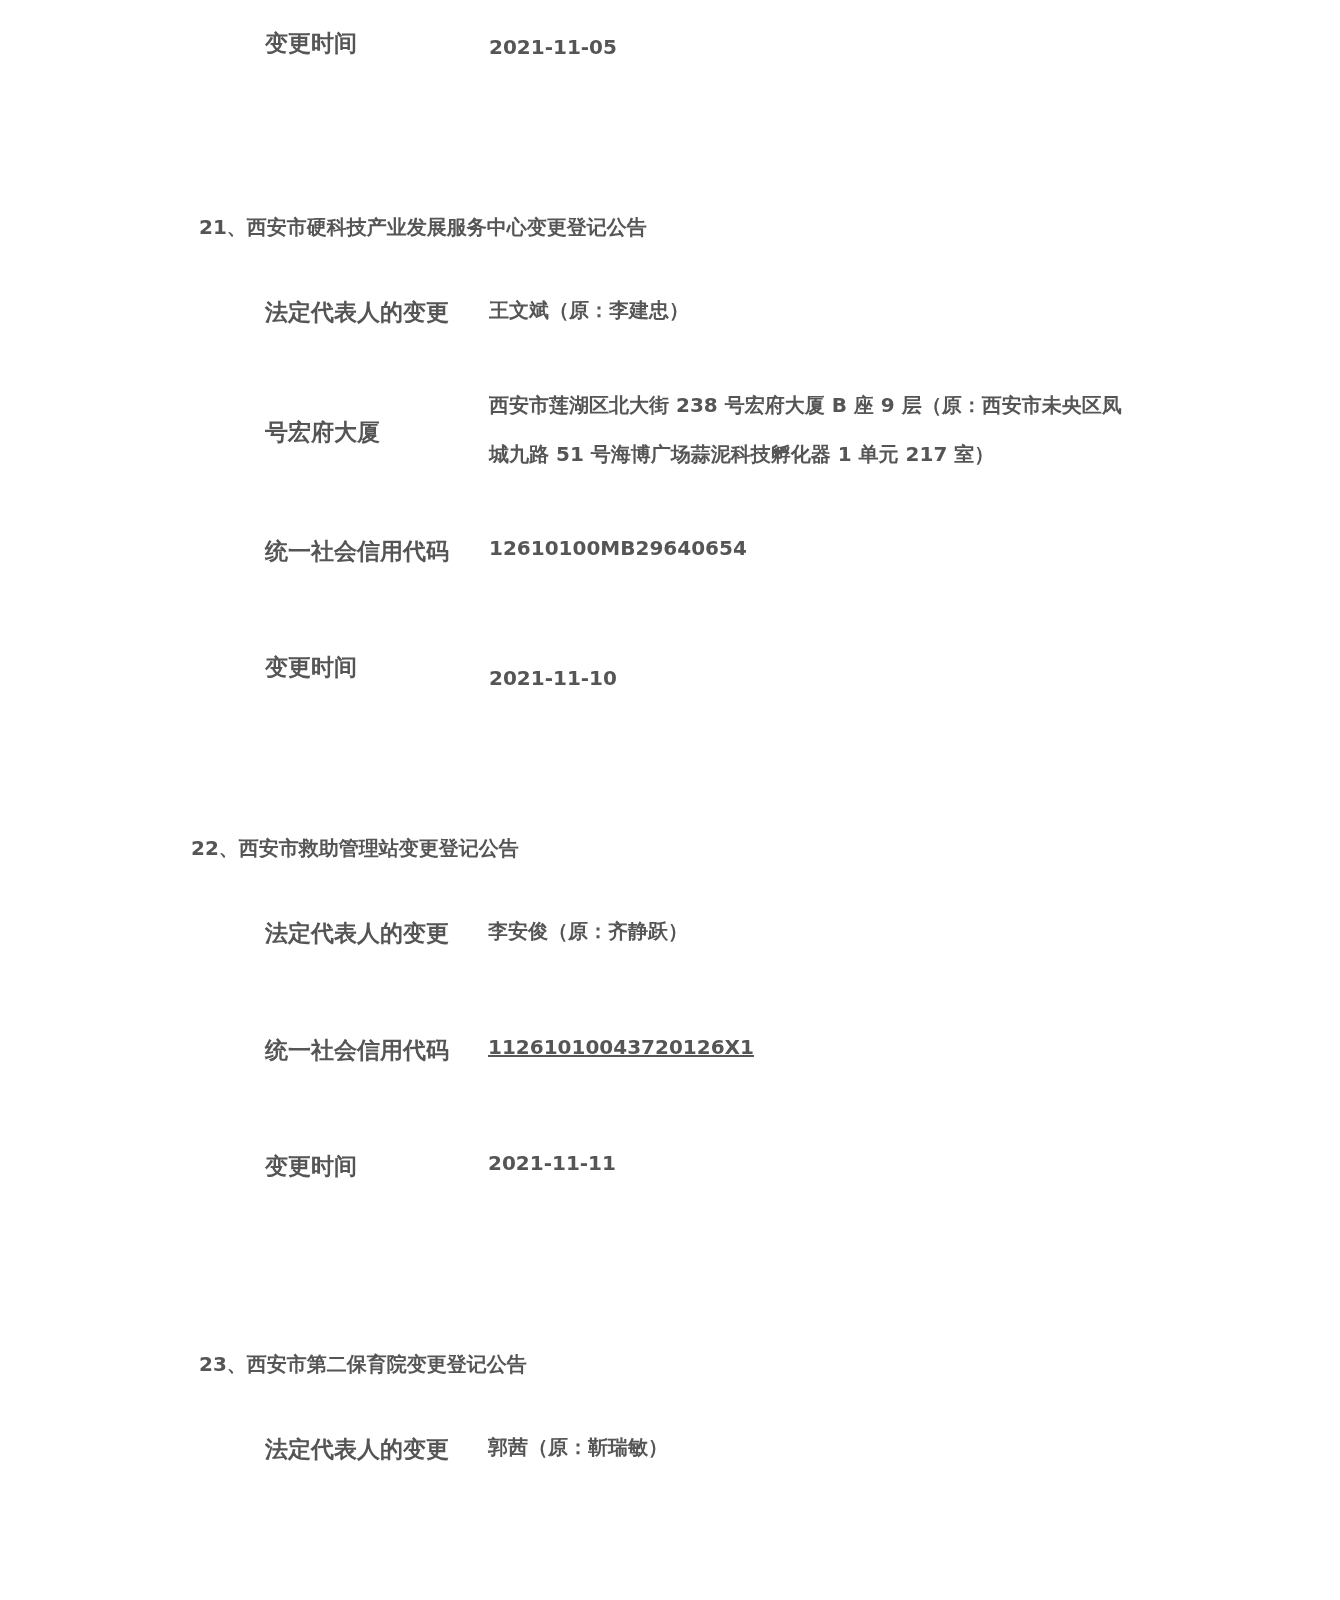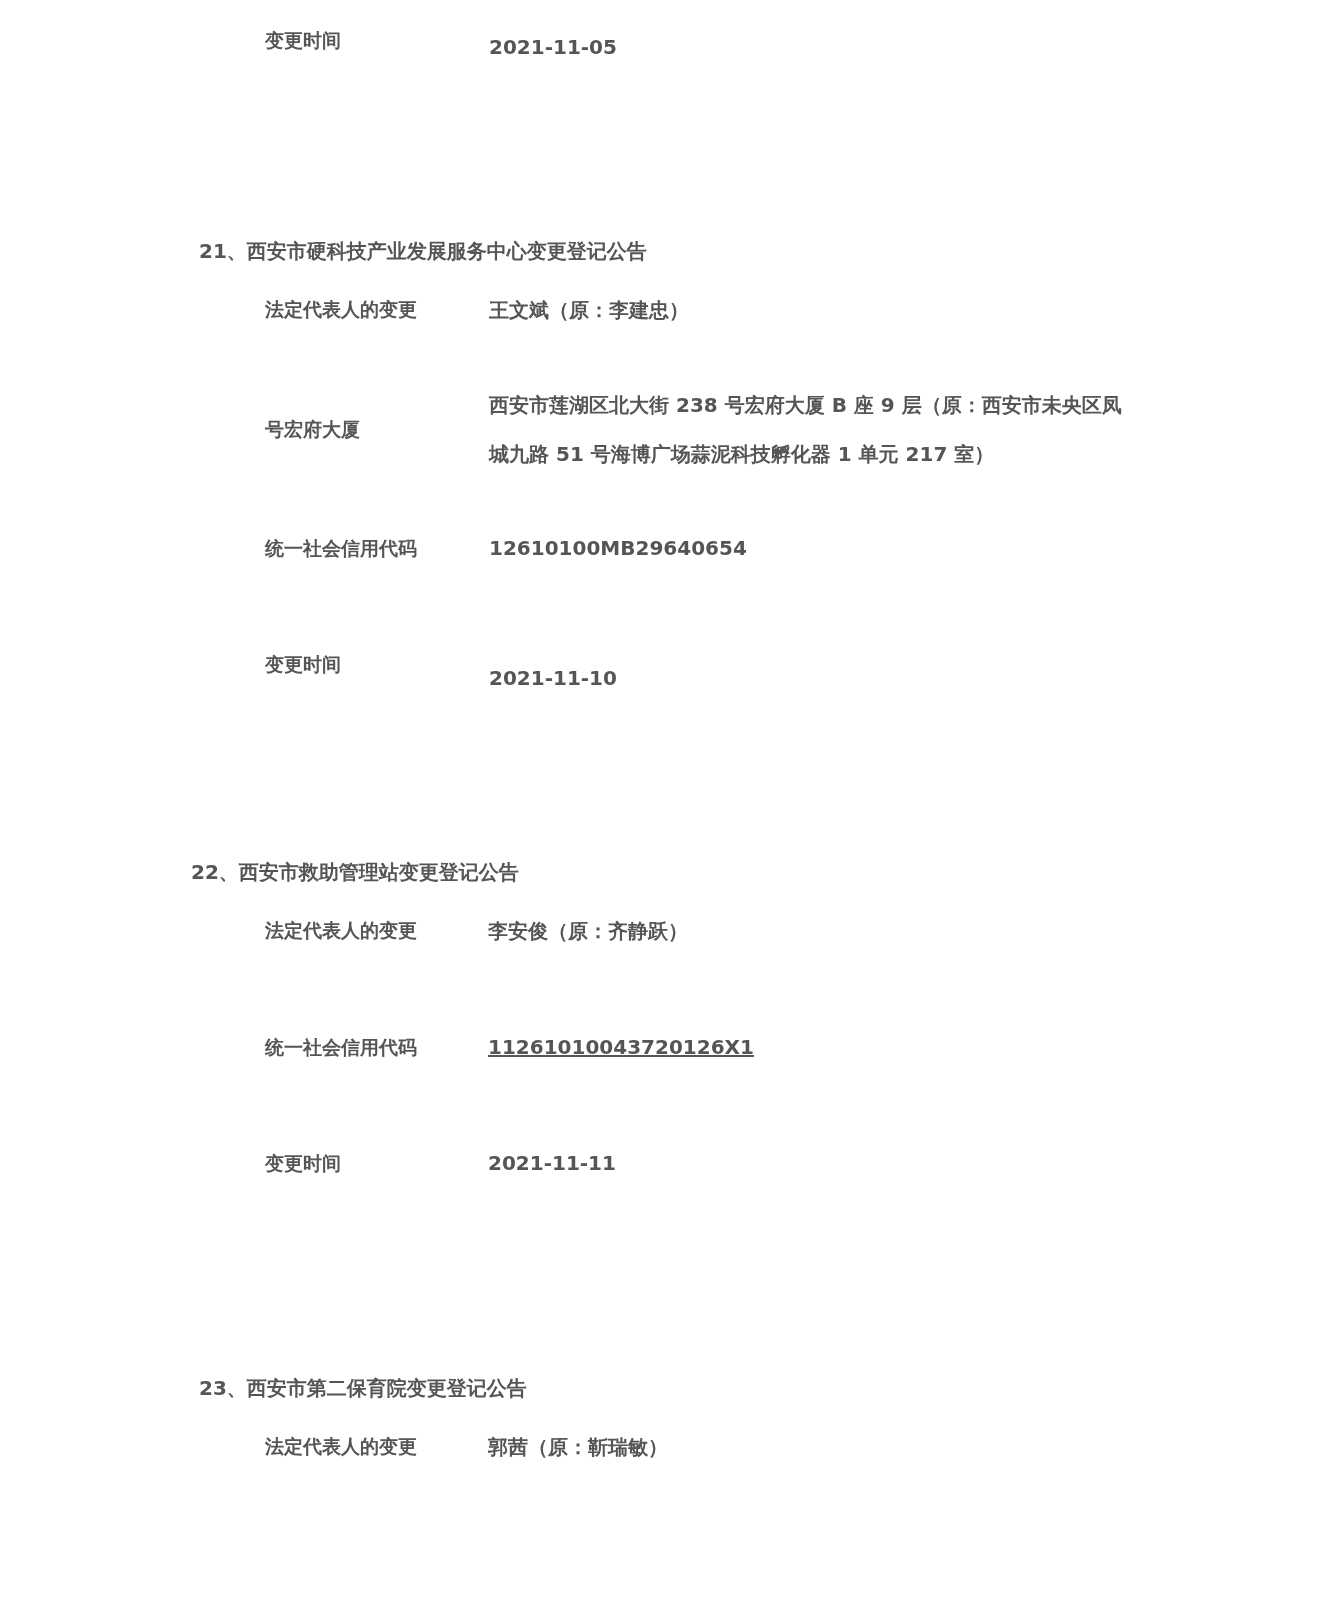--- a/index.html
+++ b/index.html
@@ -2,23 +2,23 @@
 <html><head>
 <meta charset="utf-8">
 <style>
   html, body { margin: 0; padding: 0; background: #ffffff; }
   body {
     width: 1340px; height: 1600px; position: relative; overflow: hidden;
     font-family: "DejaVu Sans", "Liberation Sans", sans-serif;
     color: #555555; font-weight: bold;
   }
   .abs { position: absolute; white-space: nowrap; }
-  .label { font-size: 19px; }
+  .label { font-size: 23px; }
   .value { font-size: 20px; }
-  .heading { font-size: 20px; margin-top: 24px; }
+  .heading { font-size: 20px; }
 </style>
 </head>
 <body>
 
 <div class="abs label" style="left:265px; top:28px;">变更时间</div>
 <div class="abs value" style="left:489px; top:28px;margin-top:7px;">2021-11-05</div>
 
 <div>
   <div class="abs heading" style="left:199px; top:214px;">21、西安市硬科技产业发展服务中心变更登记公告</div>
 

